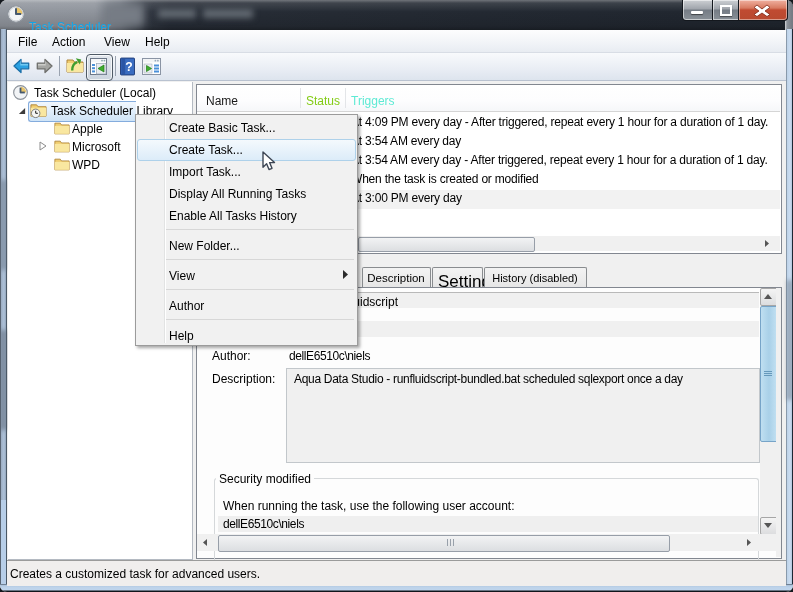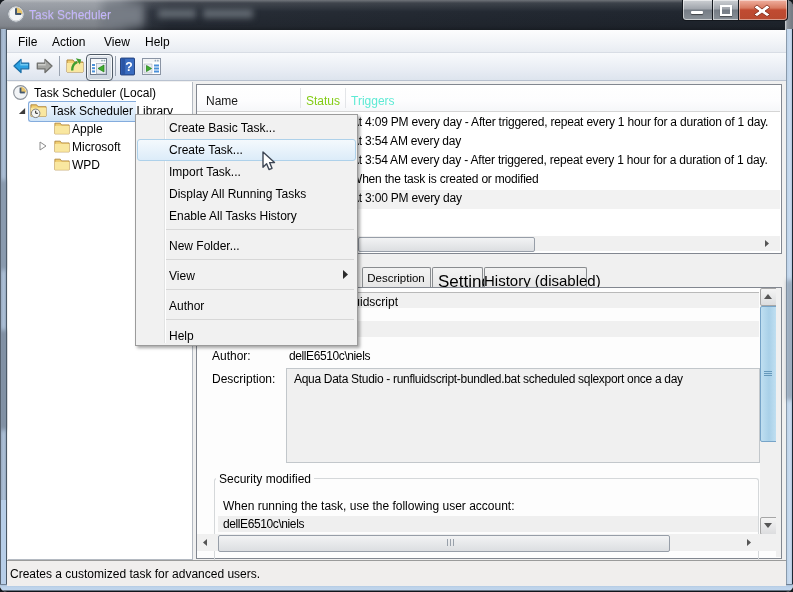--- a/index.html
+++ b/index.html
@@ -19,21 +19,21 @@
 <div class="a" style="left:158px;top:9px;width:38px;height:9px;background:#636a72;filter:blur(3px)"></div>
 <div class="a" style="left:203px;top:9px;width:50px;height:9px;background:#636a72;filter:blur(3px)"></div>
 
 <svg class="a" style="left:7px;top:5px" width="18" height="18" viewBox="0 0 18 18">
  <circle cx="9" cy="9" r="8.2" fill="#f2f4f6" stroke="#8d939b" stroke-width="1.2"></circle>
  <path d="M9 2 A7 7 0 0 1 16 9 L9 9 Z" fill="#e9c56b"></path>
  <circle cx="9" cy="9" r="7" fill="none" stroke="#c9cdd2" stroke-width="1"></circle>
  <line x1="9" y1="9.5" x2="9" y2="3.2" stroke="#46596e" stroke-width="2"></line>
  <line x1="8.5" y1="9" x2="14.2" y2="9" stroke="#46596e" stroke-width="2"></line>
 </svg>
-<div class="a tx" style="left:29px;top:8px;color:#c4b5fd;text-shadow:0 1px 1px rgba(255,255,255,.25)">Task Scheduler</div>
+<div class="a tx" style="left:29px;top:20px;color:#0ea5e9;text-shadow:0 1px 1px rgba(255,255,255,.25)">Task Scheduler</div>
 
 <div class="a" style="left:785px;top:0;width:8px;height:30px;border-radius:0 7px 0 0;background:linear-gradient(90deg,#d7d9dc 0,#8d939b 2px,#757b83 7px)"></div>
 
 <div class="a" style="left:682px;top:0;width:105px;height:21px">
 
  <div class="a" style="left:0;top:0;width:30px;height:20px;border:1px solid #14181e;border-top:none;border-radius:0 0 0 4px;
   background:linear-gradient(180deg,#cdd0d4 0%,#9fa4ab 45%,#757c85 50%,#899097 100%);box-shadow:inset 0 0 0 1px rgba(255,255,255,.55)"></div>
  <div class="a" style="left:9px;top:11px;width:12px;height:3px;background:#fff;border-radius:1px;box-shadow:0 1px 1px rgba(0,0,0,.5)"></div>
 
  <div class="a" style="left:30px;top:0;width:26px;height:20px;border:1px solid #14181e;border-top:none;
@@ -178,21 +178,21 @@
 <div class="a" style="left:759px;top:236px;width:21px;height:15px;background:#f0f0f0"></div>
 <svg class="a" style="left:764px;top:239px" width="6" height="9" viewBox="0 0 6 9">
     <path d="M1 1 L5 4.5 L1 8 Z" fill="#555"></path>
   </svg>
 
 <div class="a" style="left:362px;top:267px;width:67px;height:21px;border:1px solid #898c8f;border-bottom:none;border-radius:2px 2px 0 0;background:linear-gradient(180deg,#f3f3f3,#ebebeb 60%,#e4e4e4)"></div>
 <div class="a tx" style="left:362px;top:272px;width:68px;text-align:center;font-size:11.5px">Description</div>
 <div class="a" style="left:432px;top:267px;width:49px;height:21px;border:1px solid #898c8f;border-bottom:none;border-radius:2px 2px 0 0;background:linear-gradient(180deg,#f3f3f3,#ebebeb 60%,#e4e4e4)"></div>
 <div class="a tx" style="left:438px;top:272px;width:50px;text-align:center;font-size:17px">Settings</div>
 <div class="a" style="left:484px;top:267px;width:101px;height:21px;border:1px solid #898c8f;border-bottom:none;border-radius:2px 2px 0 0;background:linear-gradient(180deg,#f3f3f3,#ebebeb 60%,#e4e4e4)"></div>
-<div class="a tx" style="left:484px;top:272px;width:102px;text-align:center;font-size:15px">History (disabled)</div>
+<div class="a tx" style="left:484px;top:272px;width:102px;text-align:center;font-size:11px">History (disabled)</div>
 
 <div class="a" style="left:196px;top:287px;width:584px;height:270px;background:#fdfdfd;border:1px solid #828790"></div>
 
 <div class="a" style="left:197px;top:292px;width:562px;height:15px;background:#f0f0f0;border-top:1px solid #b9b9b9"></div>
 <div class="a" style="left:197px;top:321px;width:562px;height:16px;background:#f0f0f0"></div>
 <div class="a tx" style="left:330px;top:295px">runfluidscript</div>
 <div class="a tx" style="left:212px;top:349px">Author:</div>
 <div class="a tx" style="left:289px;top:349px;letter-spacing:-0.4px">dellE6510c\niels</div>
 <div class="a tx" style="left:212px;top:372px">Description:</div>
 <div class="a" style="left:286px;top:368px;width:472px;height:93px;background:#f0f0f0;border:1px solid #c2c7cb"></div>

